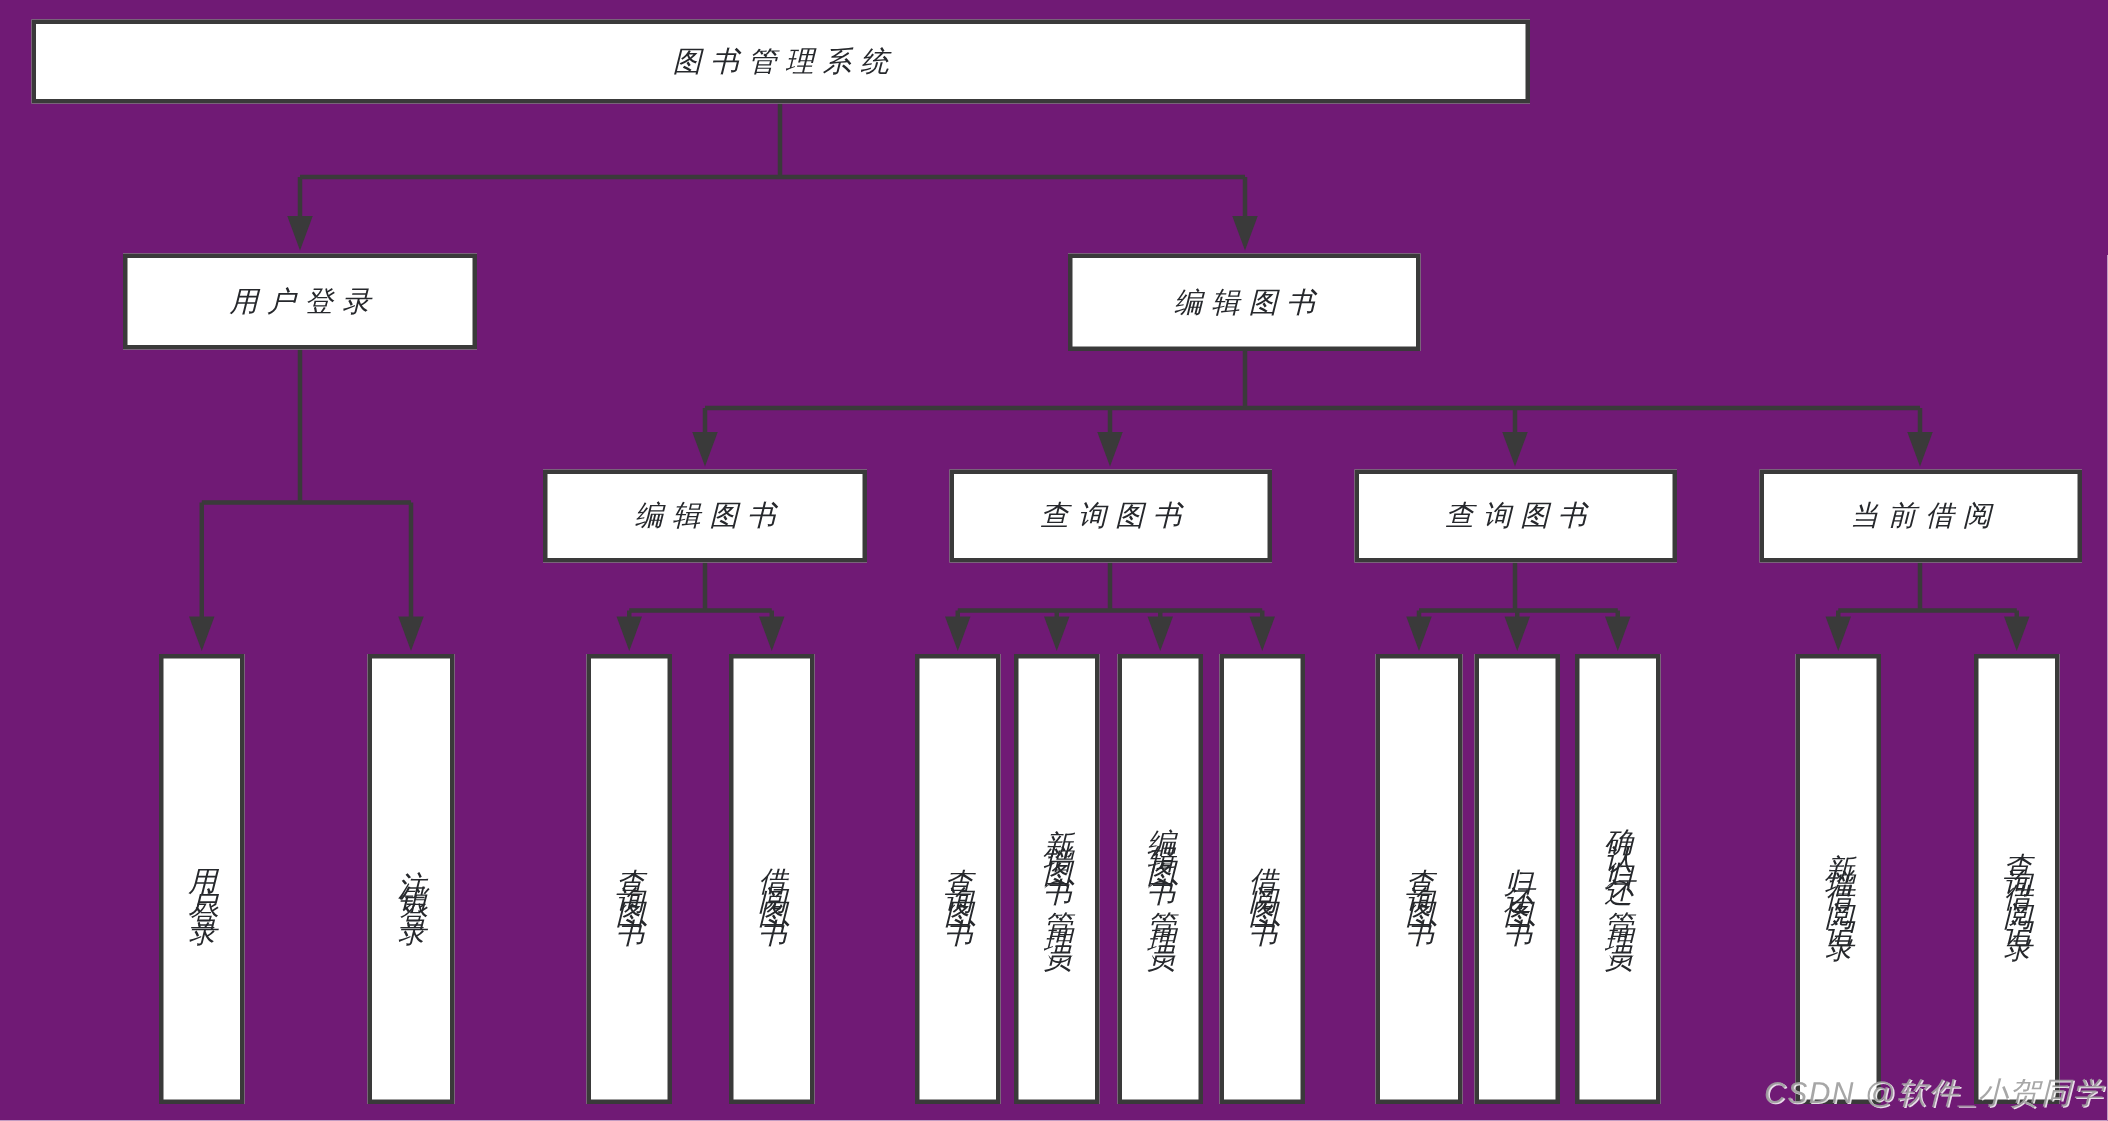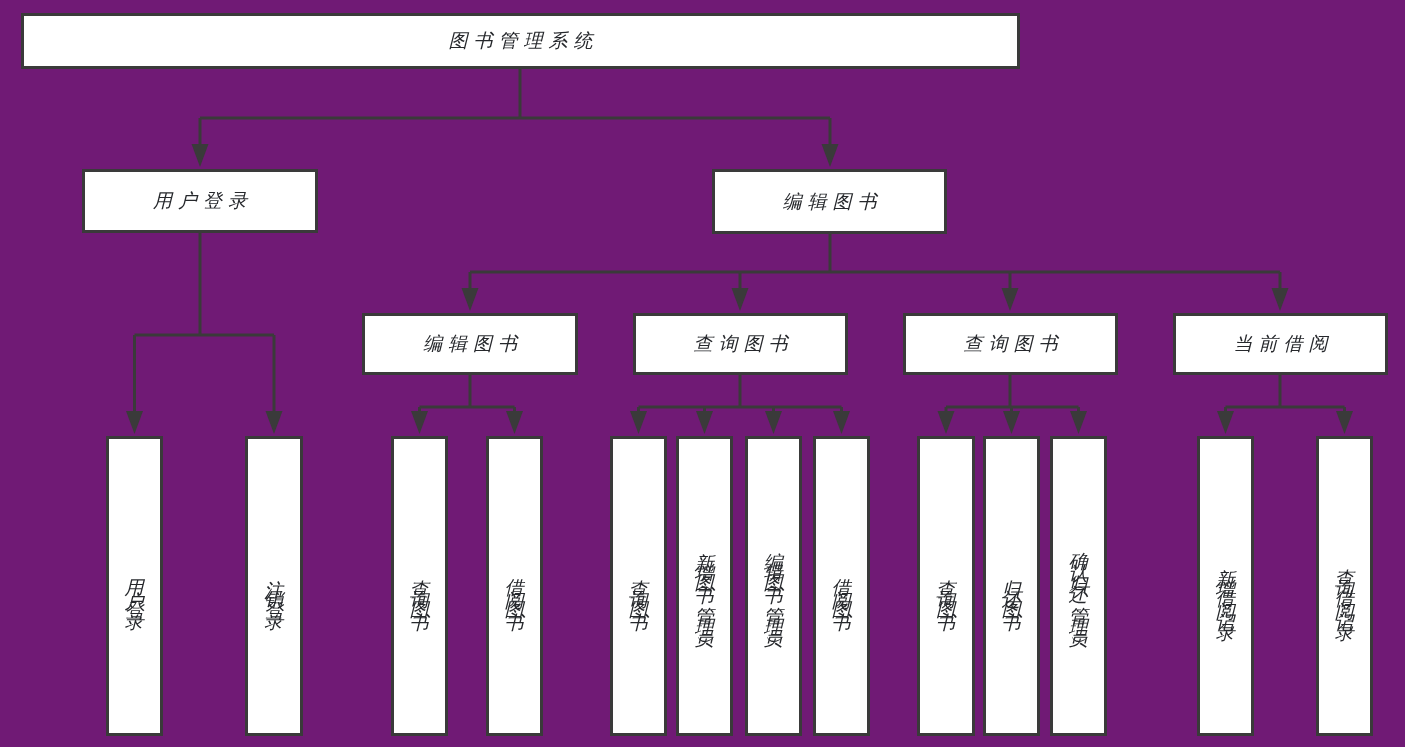--- a/index.html
+++ b/index.html
@@ -162,14 +162,15 @@
     <span>确认归还（管理员）</span>
   </div>
 
   <div class="vnode" style="left:1197px;top:436px;width:57px;height:300px">
     <span>新增借阅记录</span>
   </div>
   <div class="vnode" style="left:1316px;top:436px;width:57px;height:300px">
     <span>查询借阅记录</span>
   </div>
 
+  <div class="watermark">CSDN @软件_小贺同学</div>
 
 </div>
 
 </body></html>

